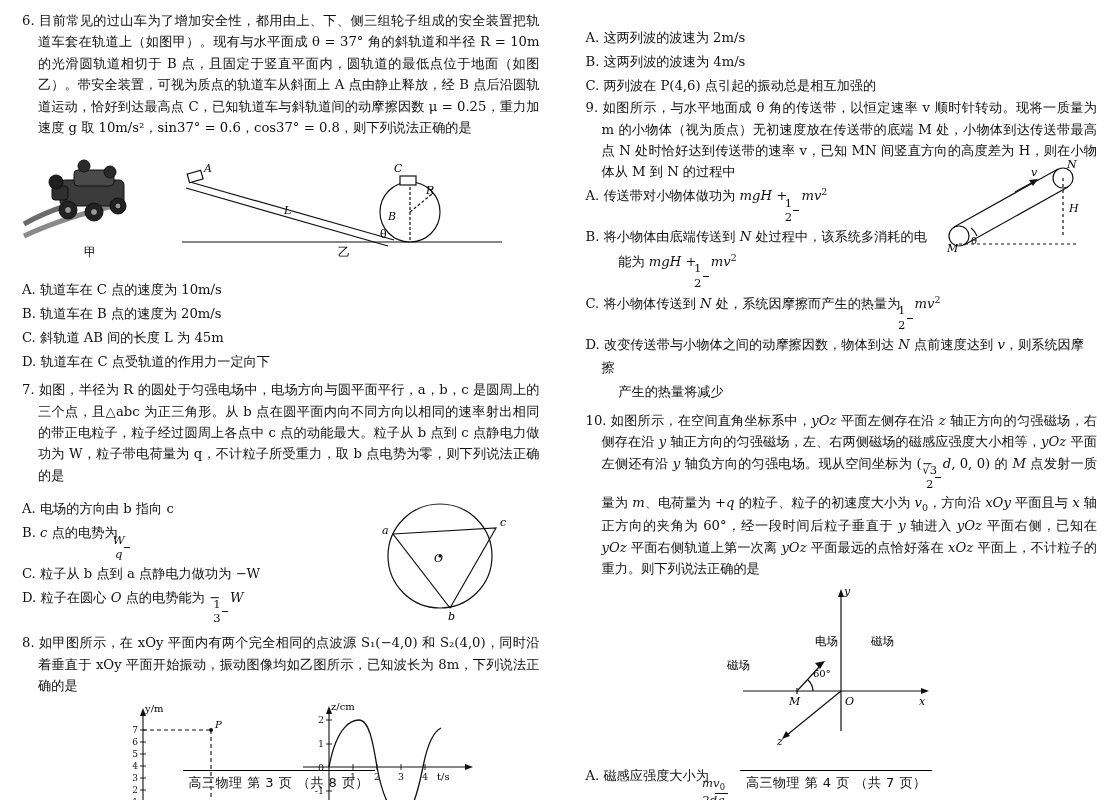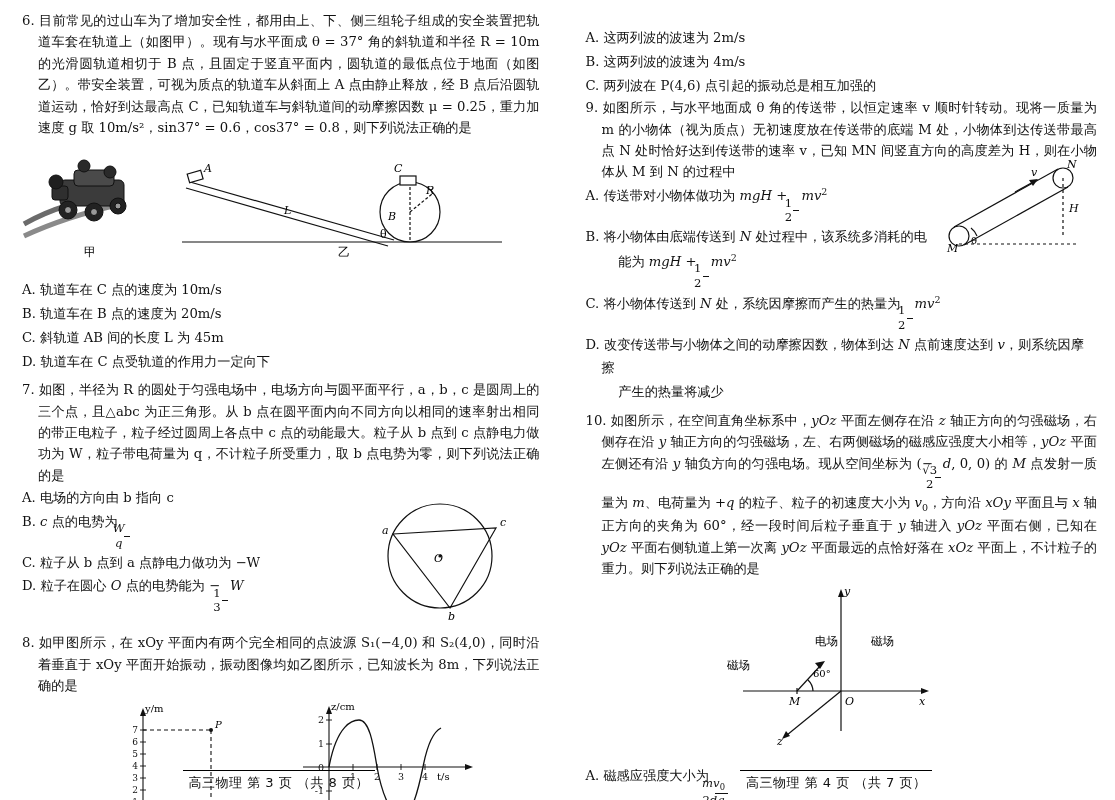--- a/index.html
+++ b/index.html
@@ -146,21 +146,21 @@
         <div class="optrow">
           <div class="opt">C. 斜轨道 AB 间的长度 L 为 45m</div>
           <div class="opt">D. 轨道车在 C 点受轨道的作用力一定向下</div>
         </div>
       </div>
     </div>
 
     <div class="q">
       <div class="qline hang">7. 如图，半径为 R 的圆处于匀强电场中，电场方向与圆平面平行，a，b，c 是圆周上的三个点，且△abc 为正三角形。从 b 点在圆平面内向不同方向以相同的速率射出相同的带正电粒子，粒子经过圆周上各点中 c 点的动能最大。粒子从 b 点到 c 点静电力做功为 W，粒子带电荷量为 q，不计粒子所受重力，取 b 点电势为零，则下列说法正确的是</div>
 
-      <div style="display:flex;align-items:flex-start;">
+      <div style="display:flex;align-items:flex-end;">
         <div style="flex:1;">
           <div class="opt">A. 电场的方向由 b 指向 c</div>
           <div class="opt">B. <i>c</i> 点的电势为
             <span class="frac">
                 <span class="num"><i>W</i></span>
                 <span class="den"><i>q</i></span>
               </span>
           </div>
           <div class="opt">C. 粒子从 b 点到 a 点静电力做功为 −W</div>
           <div class="opt">D. 粒子在圆心 <i>O</i> 点的电势能为 −<span class="frac">

